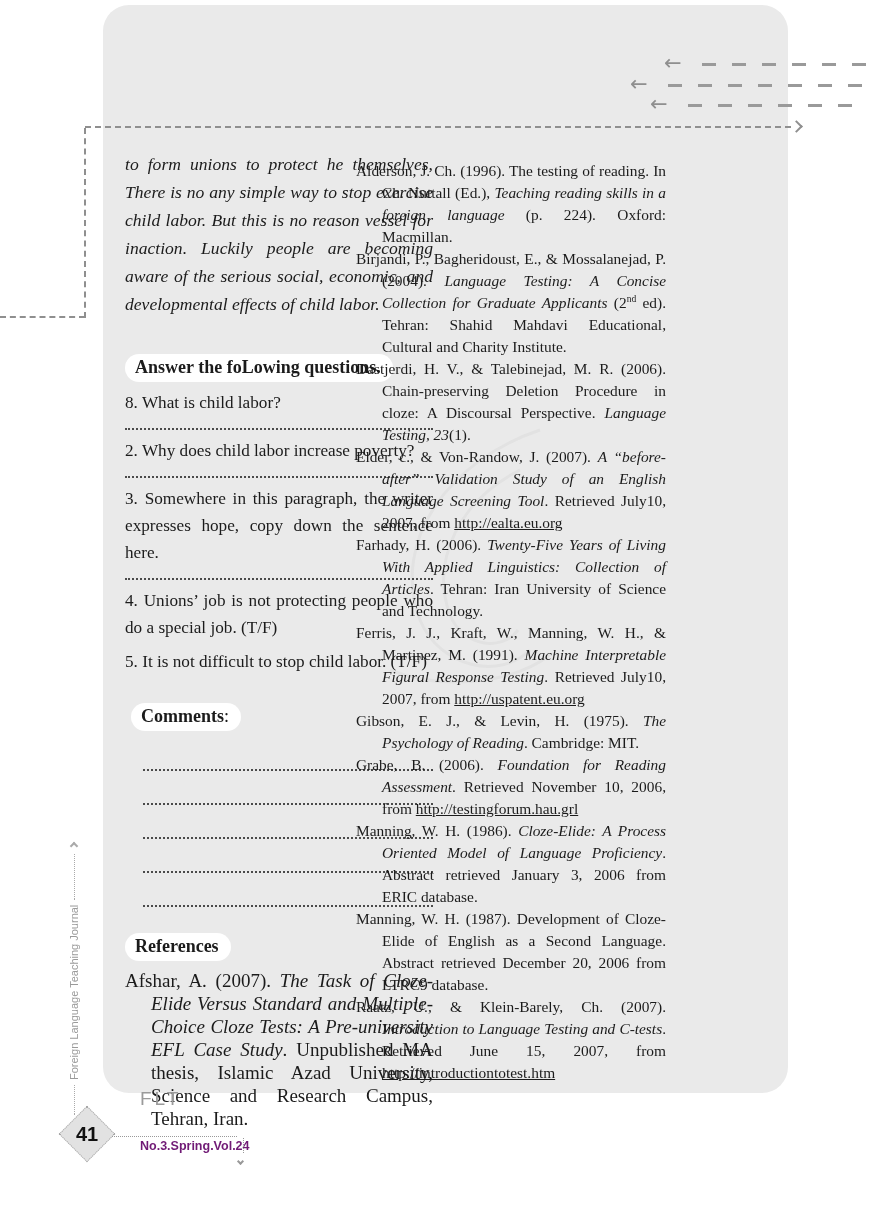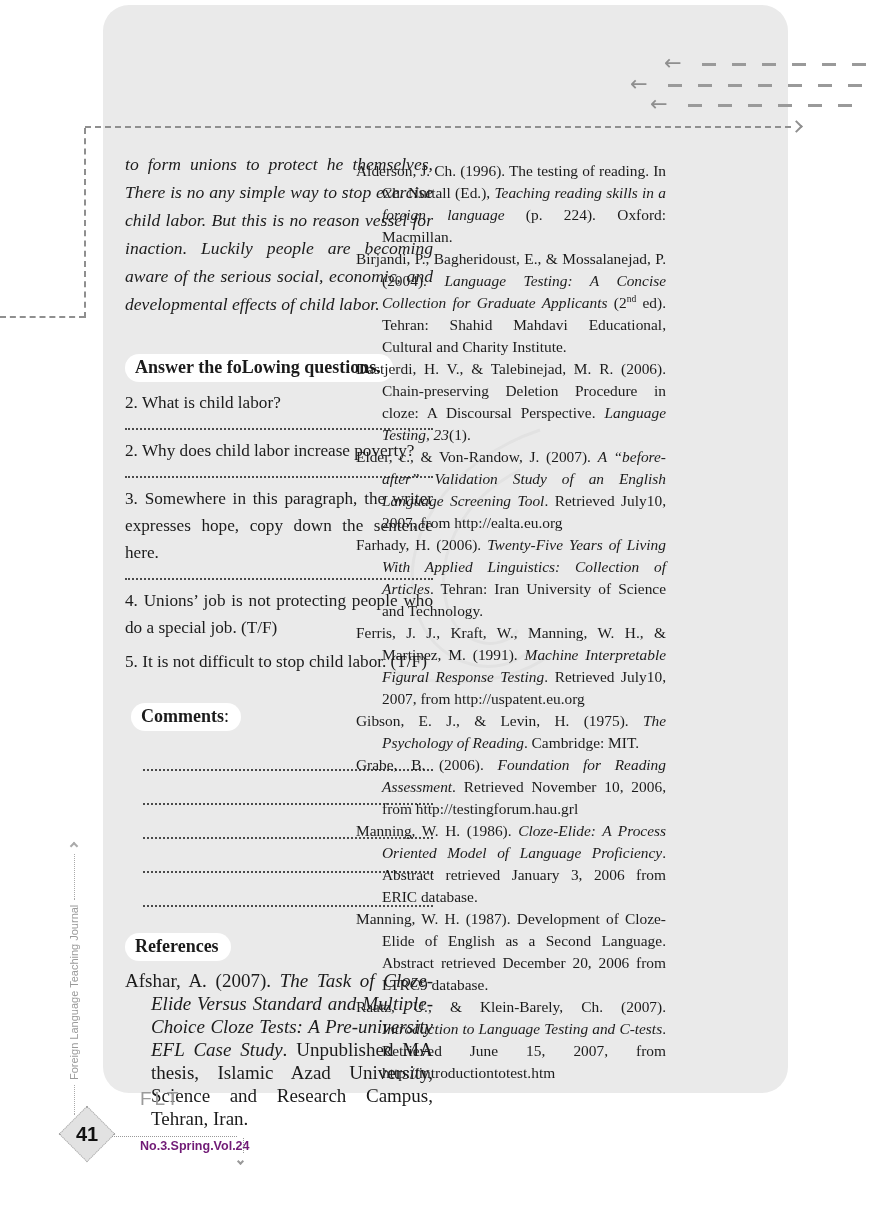--- a/index.html
+++ b/index.html
@@ -35,21 +35,21 @@
   .pill-questions { margin-top:36px; }
   .pill-comments  { margin-top:28px; margin-left:6px; }
   .pill-references{ margin-top:26px; }
   .question { font-size:17.2px; line-height:27px; margin:7px 0 0 0; }
   .dotline { border-bottom:2px dotted #4a4a4a; height:14px; margin-bottom:6px; }
   .comment-area { margin:6px 0 0 18px; }
   .comment-area .dotline { height:34px; margin-bottom:0; }
   .ref { margin:0; padding-left:26px; text-indent:-26px; }
   .ref-left { font-size:19px; line-height:23px; margin-top:8px; }
   .seg-i { font-style:italic; }
-  .seg-u { }
+  .seg-u { text-decoration:underline; }
   .seg-sup { vertical-align:super; font-size:.62em; line-height:0; }
   
   .journal-vert {
     position:absolute; left:-62px; top:968px; width:272px; height:22px;
     transform:rotate(-90deg); z-index:5;
     display:flex; align-items:center; gap:5px;
     font-family:"Liberation Sans", sans-serif; font-size:11px; color:#9a9a9a; white-space:nowrap;
   }
   .leader { border-top:1px dotted #aaaaaa; height:0; }
   .leader-a { width:30px; } .leader-b { flex:1; }
@@ -101,21 +101,21 @@
 <div class="deco dashed-v" style="left:84px; top:128px; height:190px;"></div>
 <div class="deco dashed-h" style="left:0px; top:316px; width:85px;"></div>
 
 <div class="col col-left">
   <p class="passage">to form unions to protect he themselves, There is no any simple way to stop exercise child labor. But this is no reason vessel for inaction. Luckily people are becoming aware of the serious social, economic, and developmental effects of child labor.</p>
 
   <div class="pill pill-questions">
     <span>Answer the foLowing questions.</span>
   </div>
 
-  <p class="question">2. What is child labor?</p>
+  <p class="question">8. What is child labor?</p>
   <div class="dotline"></div>
   <p class="question">2. Why does child labor increase poverty?</p>
   <div class="dotline"></div>
   <p class="question">3. Somewhere in this paragraph, the writer expresses hope, copy down the sentence here.</p>
   <div class="dotline"></div>
   <p class="question">4. Unions’ job is not protecting people who do a special job. (T/F)</p>
   <p class="question">5. It is not difficult to stop child labor. (T/F)</p>
 
   <div class="pill pill-comments">
     <span>Comments</span><span style="font-weight:normal;">:</span>

